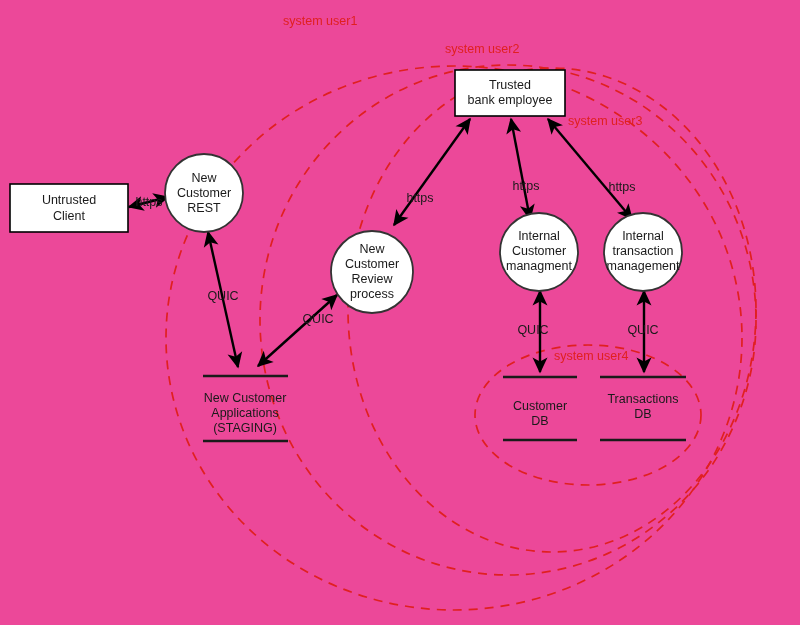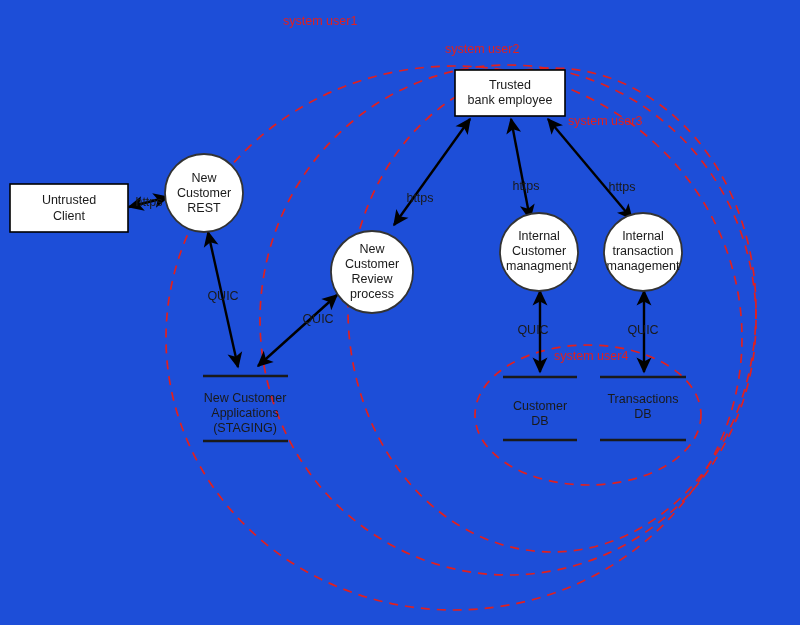--- a/index.html
+++ b/index.html
@@ -8,21 +8,21 @@
     padding: 0;
     background: #ffffff;
   }
   body {
     font-family: "Liberation Sans", sans-serif;
   }
   #canvas-wrap {
     position: relative;
     width: 800px;
     height: 625px;
-    background: #1d4ed8;
+    background: #ec4899;
     overflow: hidden;
   }
   svg#diagram {
     display: block;
     width: 800px;
     height: 625px;
   }
   .node-shape {
     fill: #ffffff;
     stroke: #000000;

